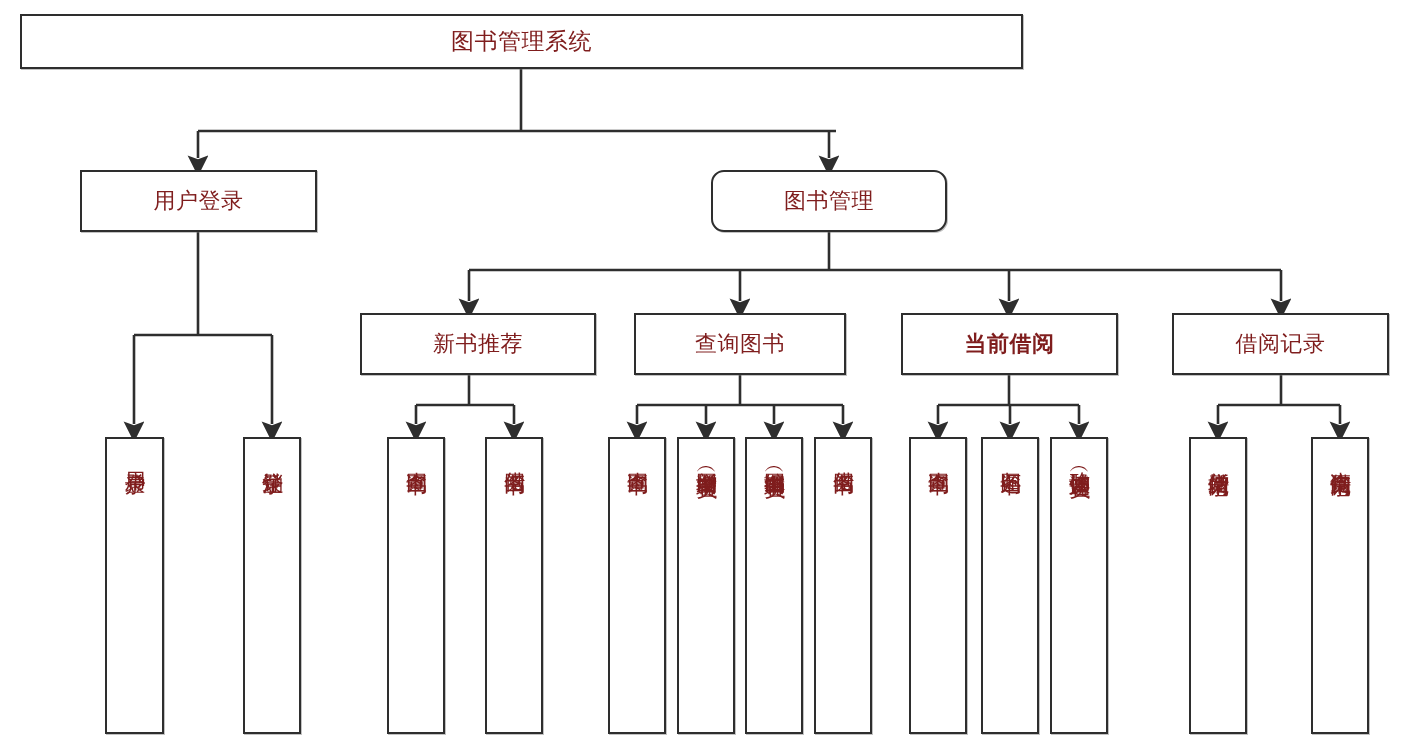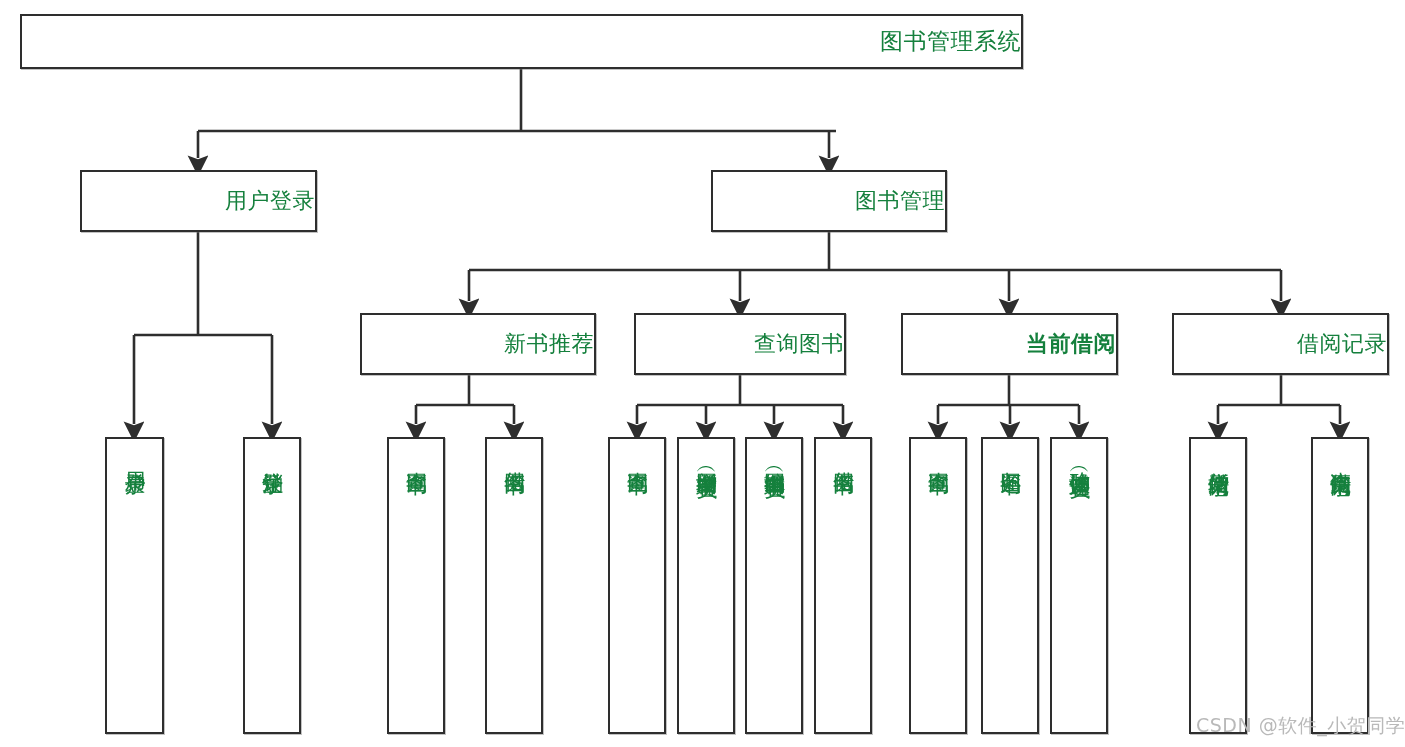--- a/index.html
+++ b/index.html
@@ -26,22 +26,22 @@
     pointer-events: none;
   }
   .node {
     position: absolute;
     box-sizing: border-box;
     background: #ffffff;
     border: 2px solid #2e2e2e;
     box-shadow: 1px 1px 0 rgba(120,120,120,0.45);
     display: flex;
     align-items: center;
-    justify-content: flex-end;
-    color: #15803d;
+    justify-content: center;
+    color: #7f1d1d;
   }
   .node .label {
     display: block;
     text-align: center;
     line-height: 1.18;
     white-space: nowrap;
   }
   .node.horiz .label {
     font-size: 22px;
     letter-spacing: 0.5px;
@@ -125,21 +125,21 @@
   </svg>
 
   <div class="node horiz root" style="left: 20px; top: 14px; width: 1003px; height: 55px;">
     <span class="label">图书管理系统</span>
   </div>
 
   <div id="level2-container">
       <div class="node horiz" style="left: 80px; top: 170px; width: 237px; height: 62px;">
         <span class="label">用户登录</span>
       </div>
-      <div class="node horiz" style="left: 711px; top: 170px; width: 236px; height: 62px;">
+      <div class="node horiz" style="left: 711px; top: 170px; width: 236px; height: 62px; border-radius: 13px;">
         <span class="label">图书管理</span>
       </div>
     </div>
 
   <div id="level3-container">
       <div class="node horiz" style="left: 360px; top: 313px; width: 236px; height: 62px;">
         <span class="label">新书推荐</span>
       </div>
       <div class="node horiz" style="left: 634px; top: 313px; width: 212px; height: 62px;">
         <span class="label">查询图书</span>
@@ -187,15 +187,14 @@
         <span class="label">确认归还（管理员）</span>
       </div>
       <div class="node vert" style="left: 1189px; top: 437px; width: 58px; height: 297px;">
         <span class="label">新增借阅记录</span>
       </div>
       <div class="node vert" style="left: 1311px; top: 437px; width: 58px; height: 297px;">
         <span class="label">查询借阅记录</span>
       </div>
     </div>
 
-  <div class="watermark" style="left: 1196px; top: 713px;">CSDN @软件_小贺同学</div>
 
 </div>
 
 </body></html>

